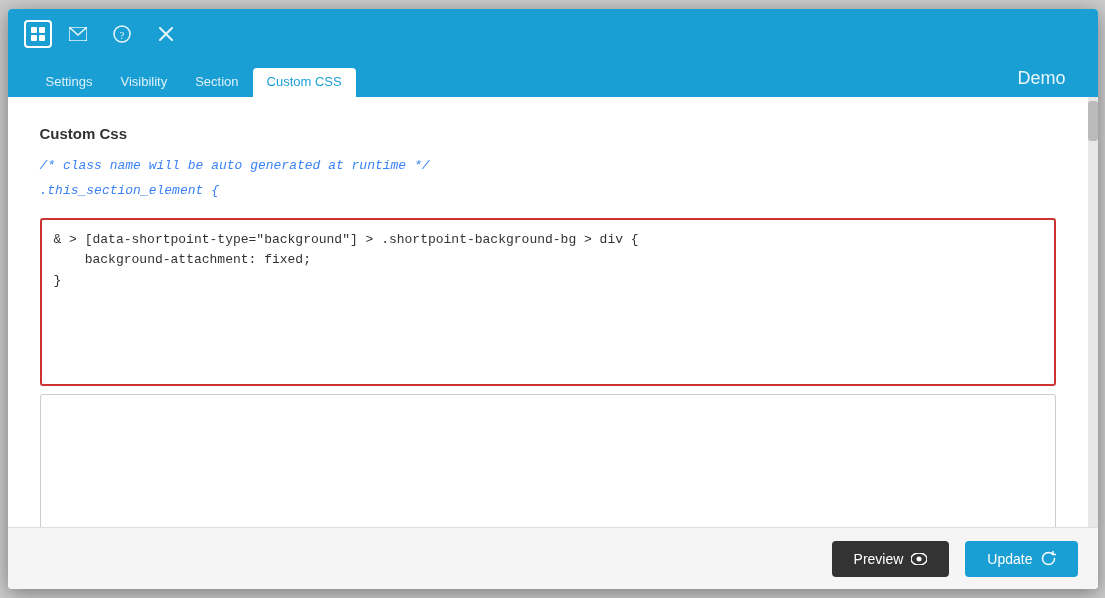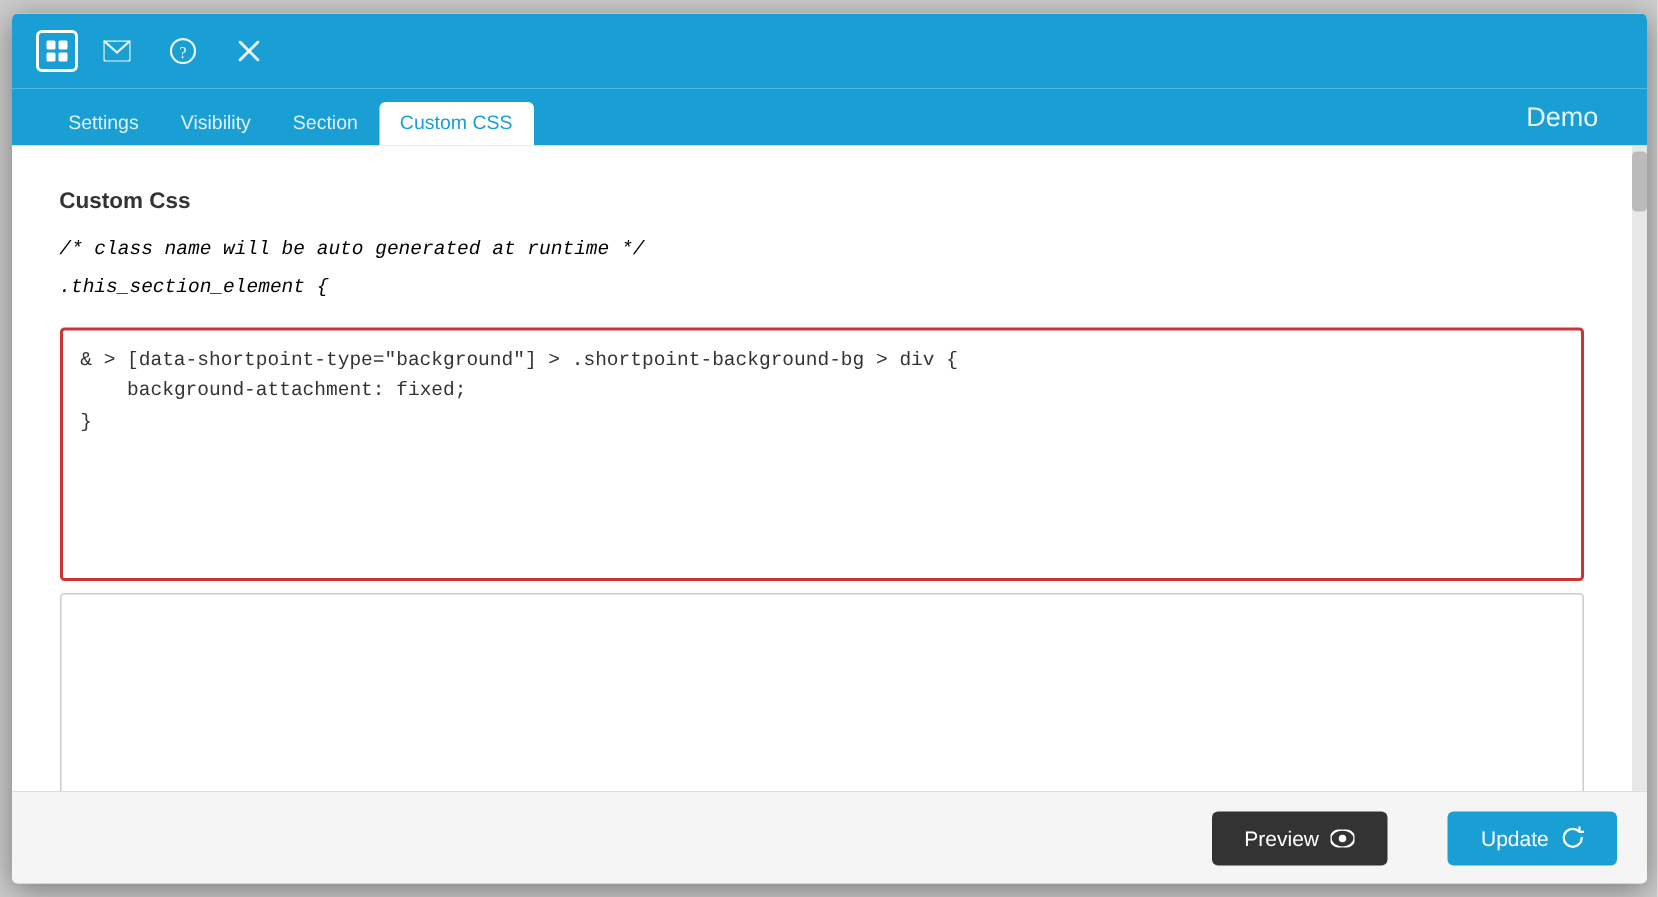--- a/index.html
+++ b/index.html
@@ -135,21 +135,21 @@
     .section-title {
       font-size: 15px;
       font-weight: 600;
       color: #333;
       margin-bottom: 14px;
     }
 
     .code-comment {
       font-family: 'Courier New', monospace;
       font-size: 13px;
-      color: #000000;
+      color: #3b82f6;
       font-style: italic;
       line-height: 1.6;
       margin-bottom: 4px;
     }
 
     .code-editor-wrapper {
       margin-top: 16px;
       border: 2px solid #cc3333;
       border-radius: 3px;
       background: #fff;
@@ -185,21 +185,21 @@
       margin-top: 8px;
     }
 
     
     .footer {
       background: #f5f5f5;
       border-top: 1px solid #ddd;
       padding: 12px 20px;
       display: flex;
       justify-content: flex-end;
-      gap: 24px;
+      gap: 0;
       flex-shrink: 0;
       height: 62px;
       align-items: center;
     }
 
     .btn-preview {
       background: #333;
       color: #fff;
       border: none;
       padding: 10px 22px;

